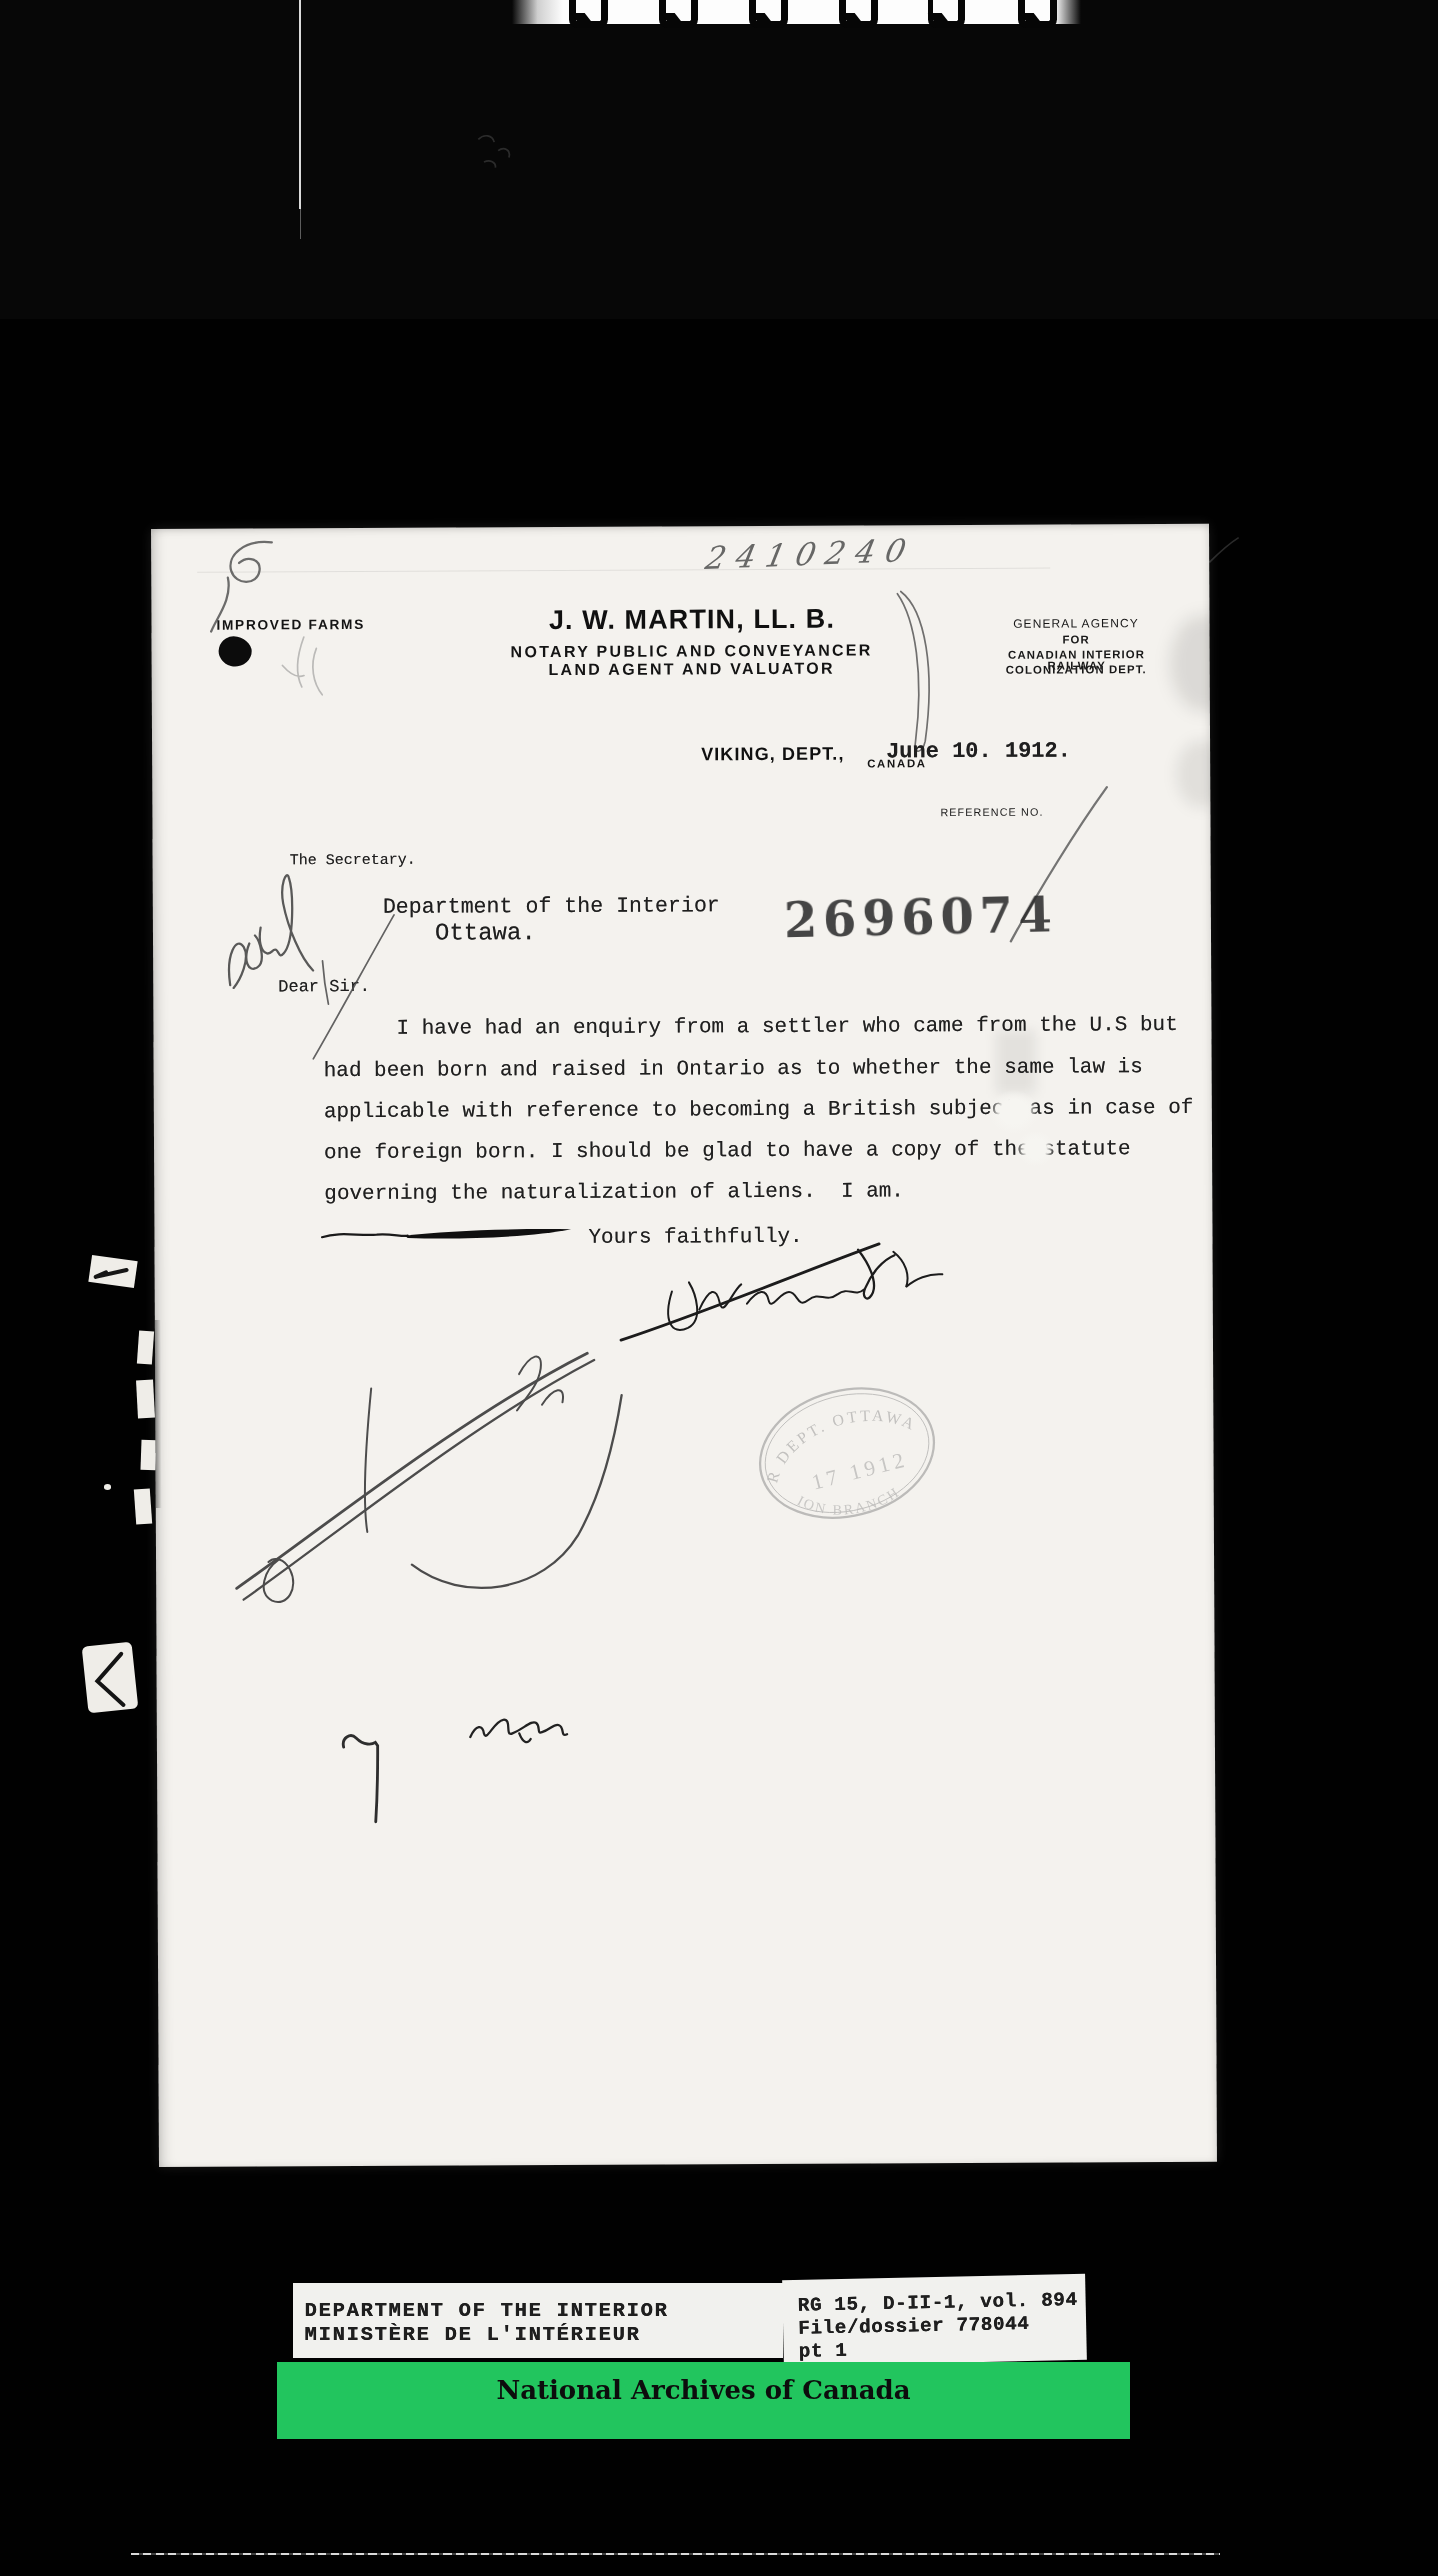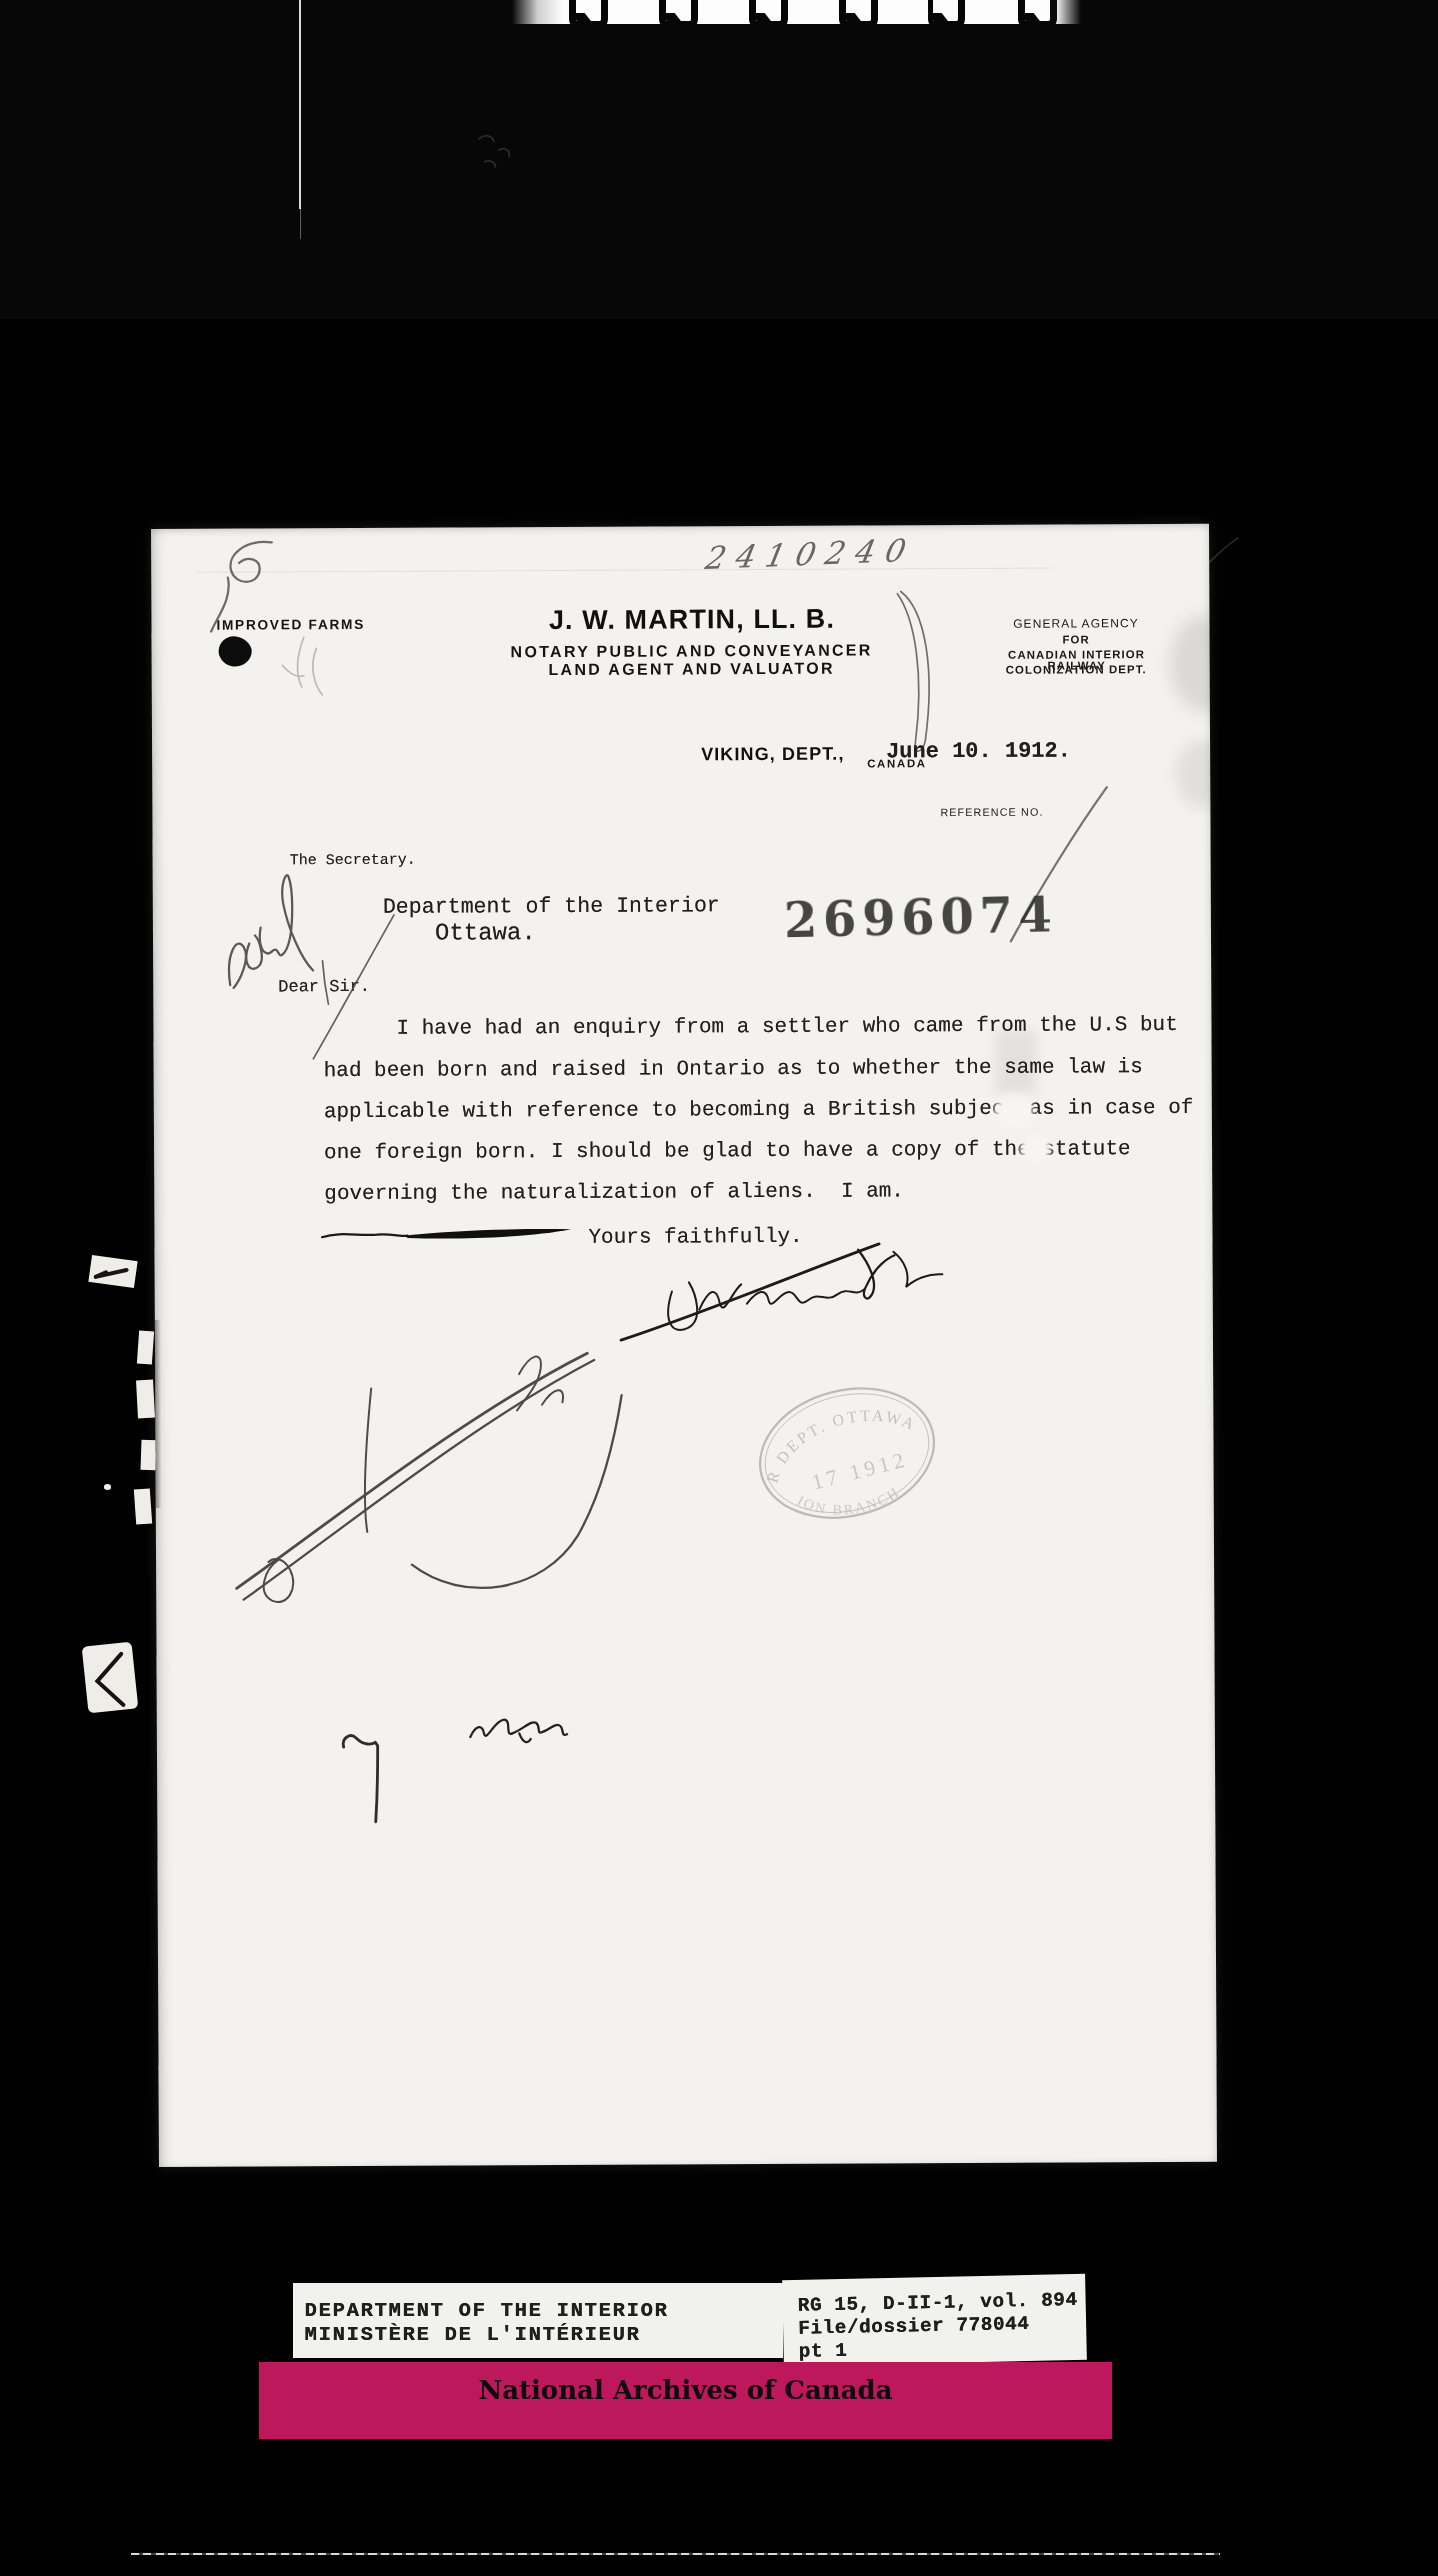--- a/index.html
+++ b/index.html
@@ -196,20 +196,20 @@
 
   <div class="abs label" style="left:293px;top:2283px;width:490px;height:75px;">
     <div class="abs tw lh" style="left:11.4px;top:18px;font-size:20.5px;font-weight:bold;letter-spacing:1.7px;">DEPARTMENT OF THE INTERIOR</div>
     <div class="abs tw lh" style="left:11.4px;top:42px;font-size:20.5px;font-weight:bold;letter-spacing:1.7px;">MINISTÈRE DE L'INTÉRIEUR</div>
   </div>
   <div class="abs label" style="left:783px;top:2277px;width:303px;height:86px;transform:rotate(-1.2deg);">
     <div class="abs tw lh" style="left:15px;top:17px;font-size:19.3px;font-weight:bold;letter-spacing:0.6px;">RG 15, D-II-1, vol. 894</div>
     <div class="abs tw lh" style="left:15px;top:40px;font-size:19.3px;font-weight:bold;letter-spacing:0.6px;">File/dossier 778044</div>
     <div class="abs tw lh" style="left:15px;top:63px;font-size:19.3px;font-weight:bold;letter-spacing:0.6px;">pt 1</div>
   </div>
-  <div class="abs label" style="left:259px;top:2362px;width:853px;height:77px;background:#be185d;">
+  <div class="abs label" style="left:277px;top:2362px;width:853px;height:77px;background:#22c55e;">
     <div class="abs serif ctr lh" style="left:0;top:15px;width:100%;font-size:26px;font-weight:bold;color:#0d0d0d;">National Archives of Canada</div>
   </div>
 
   <div class="abs" style="left:131px;top:2553px;width:1089px;height:1.7px;
               background:repeating-linear-gradient(90deg,rgba(255,255,255,.85) 0 8px,rgba(255,255,255,.25) 8px 12.5px);"></div>
 </div>
 
 
 </body></html>

